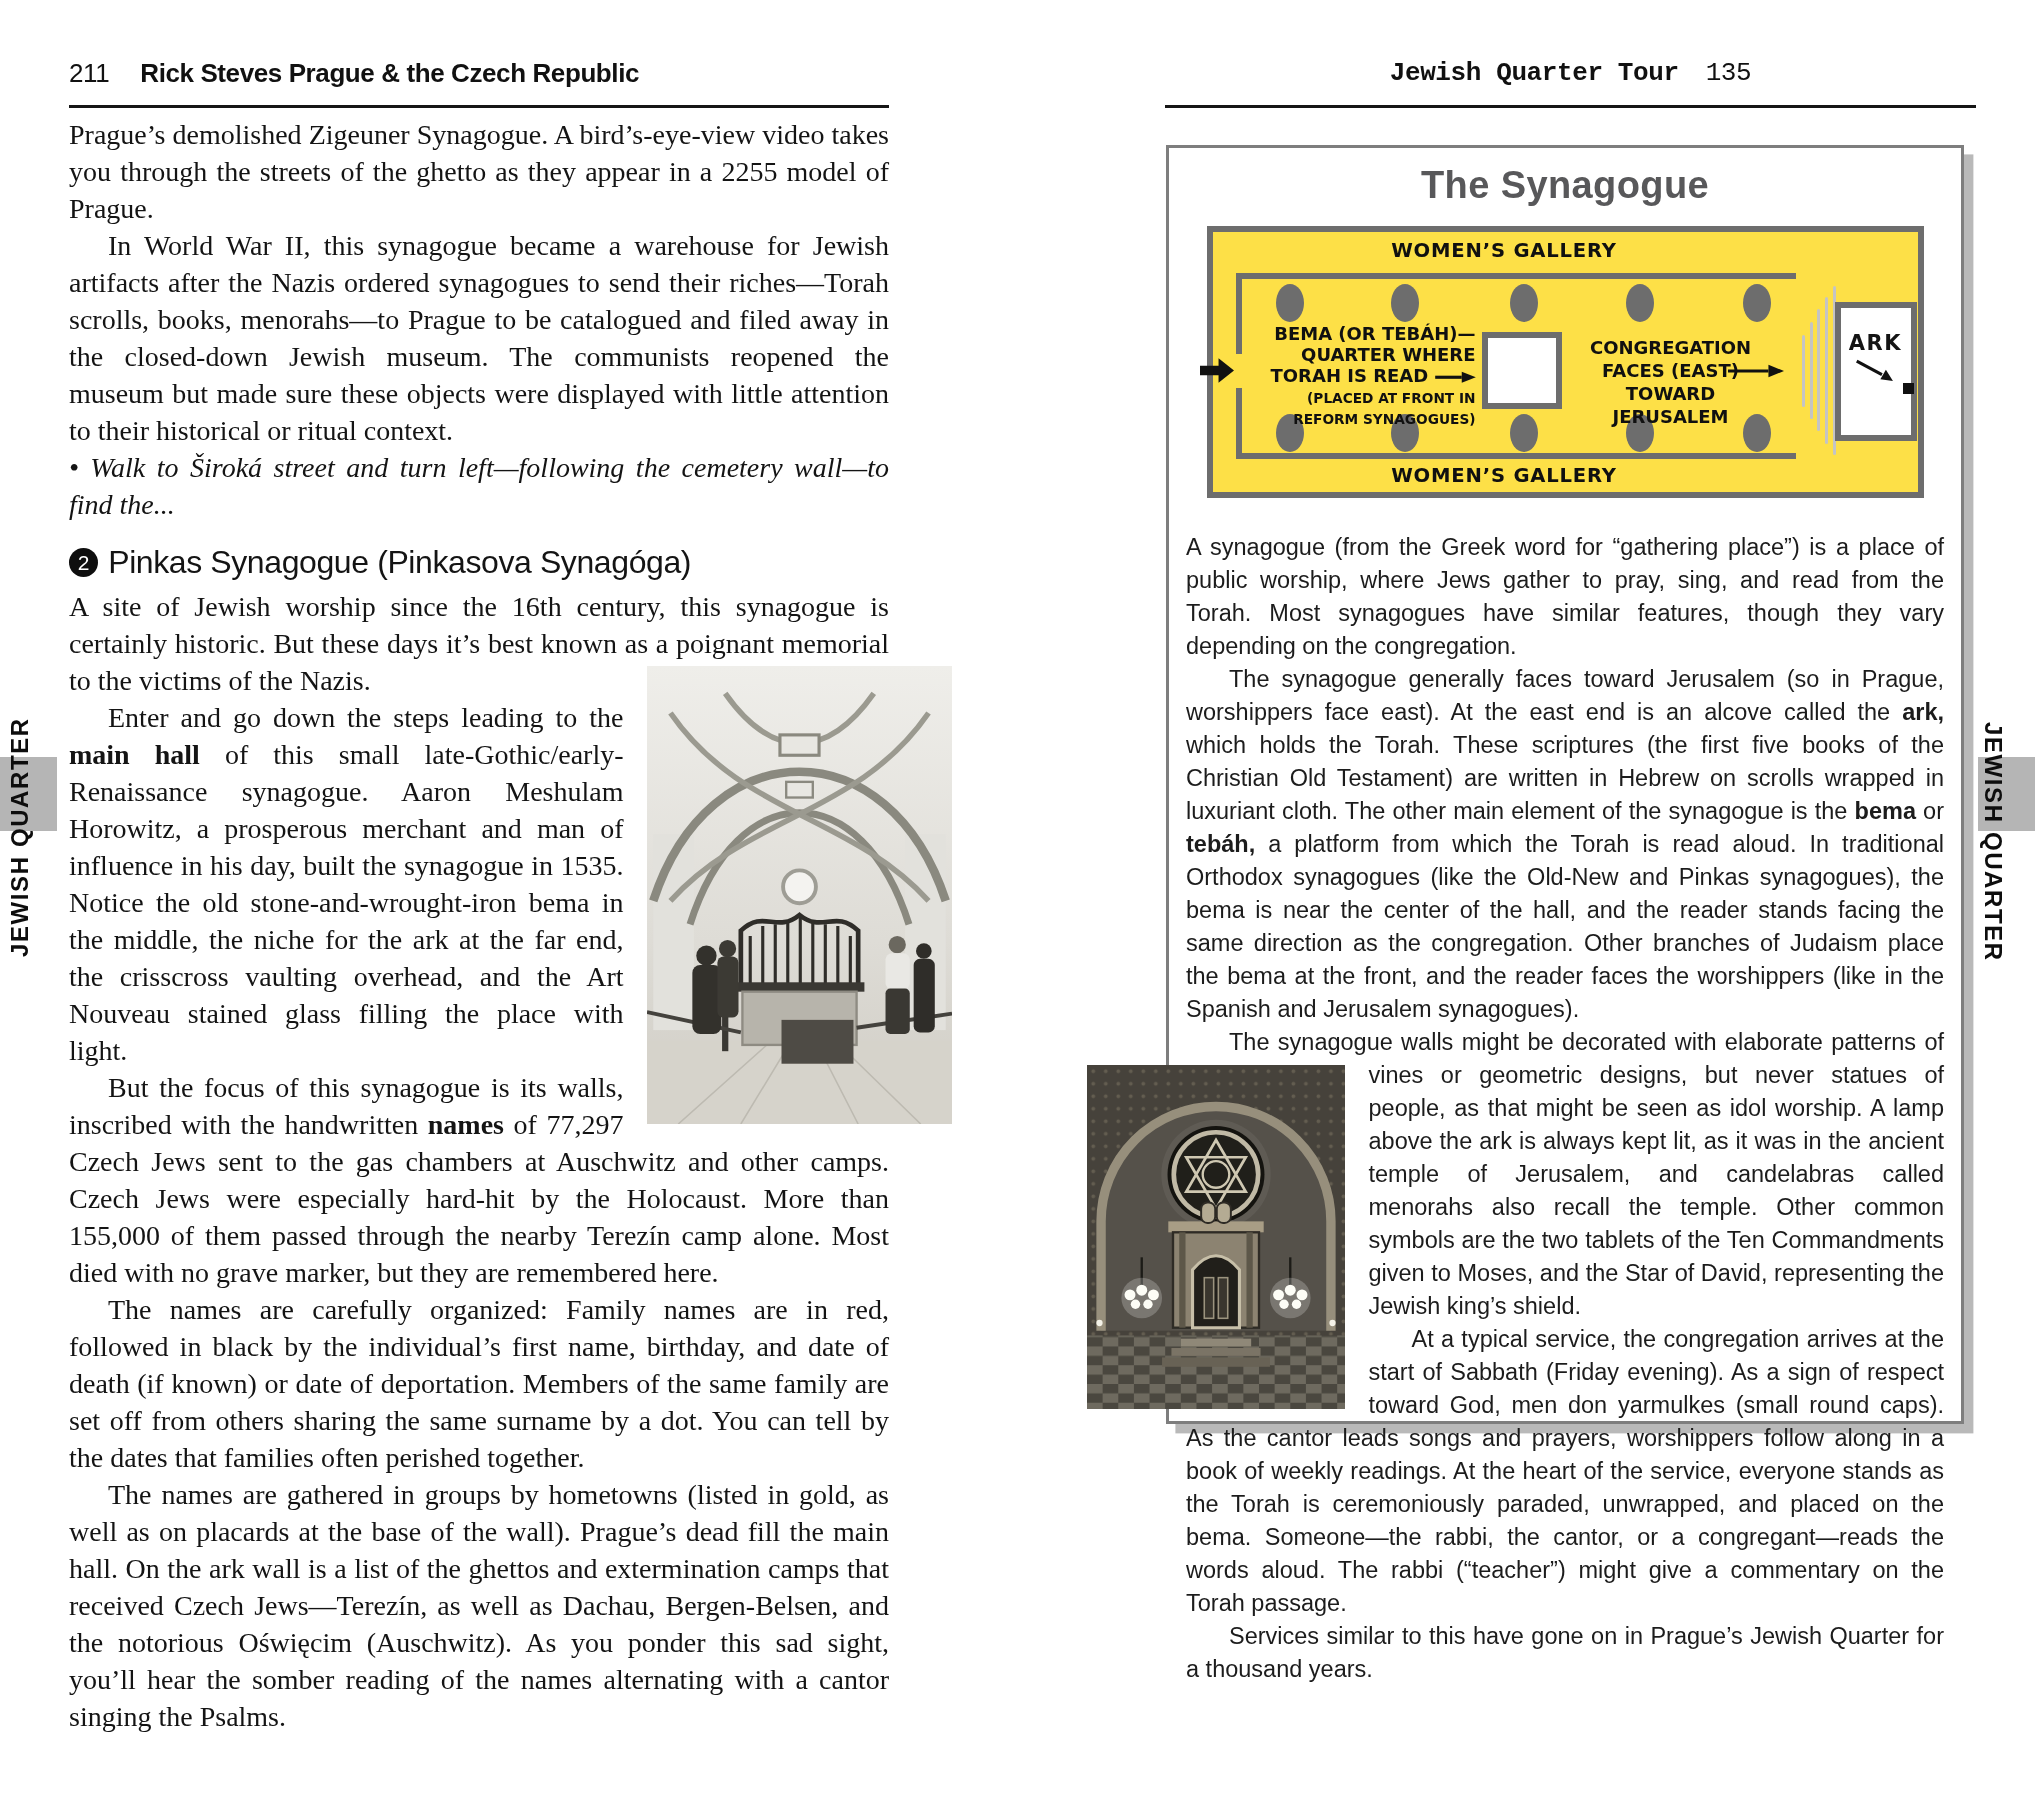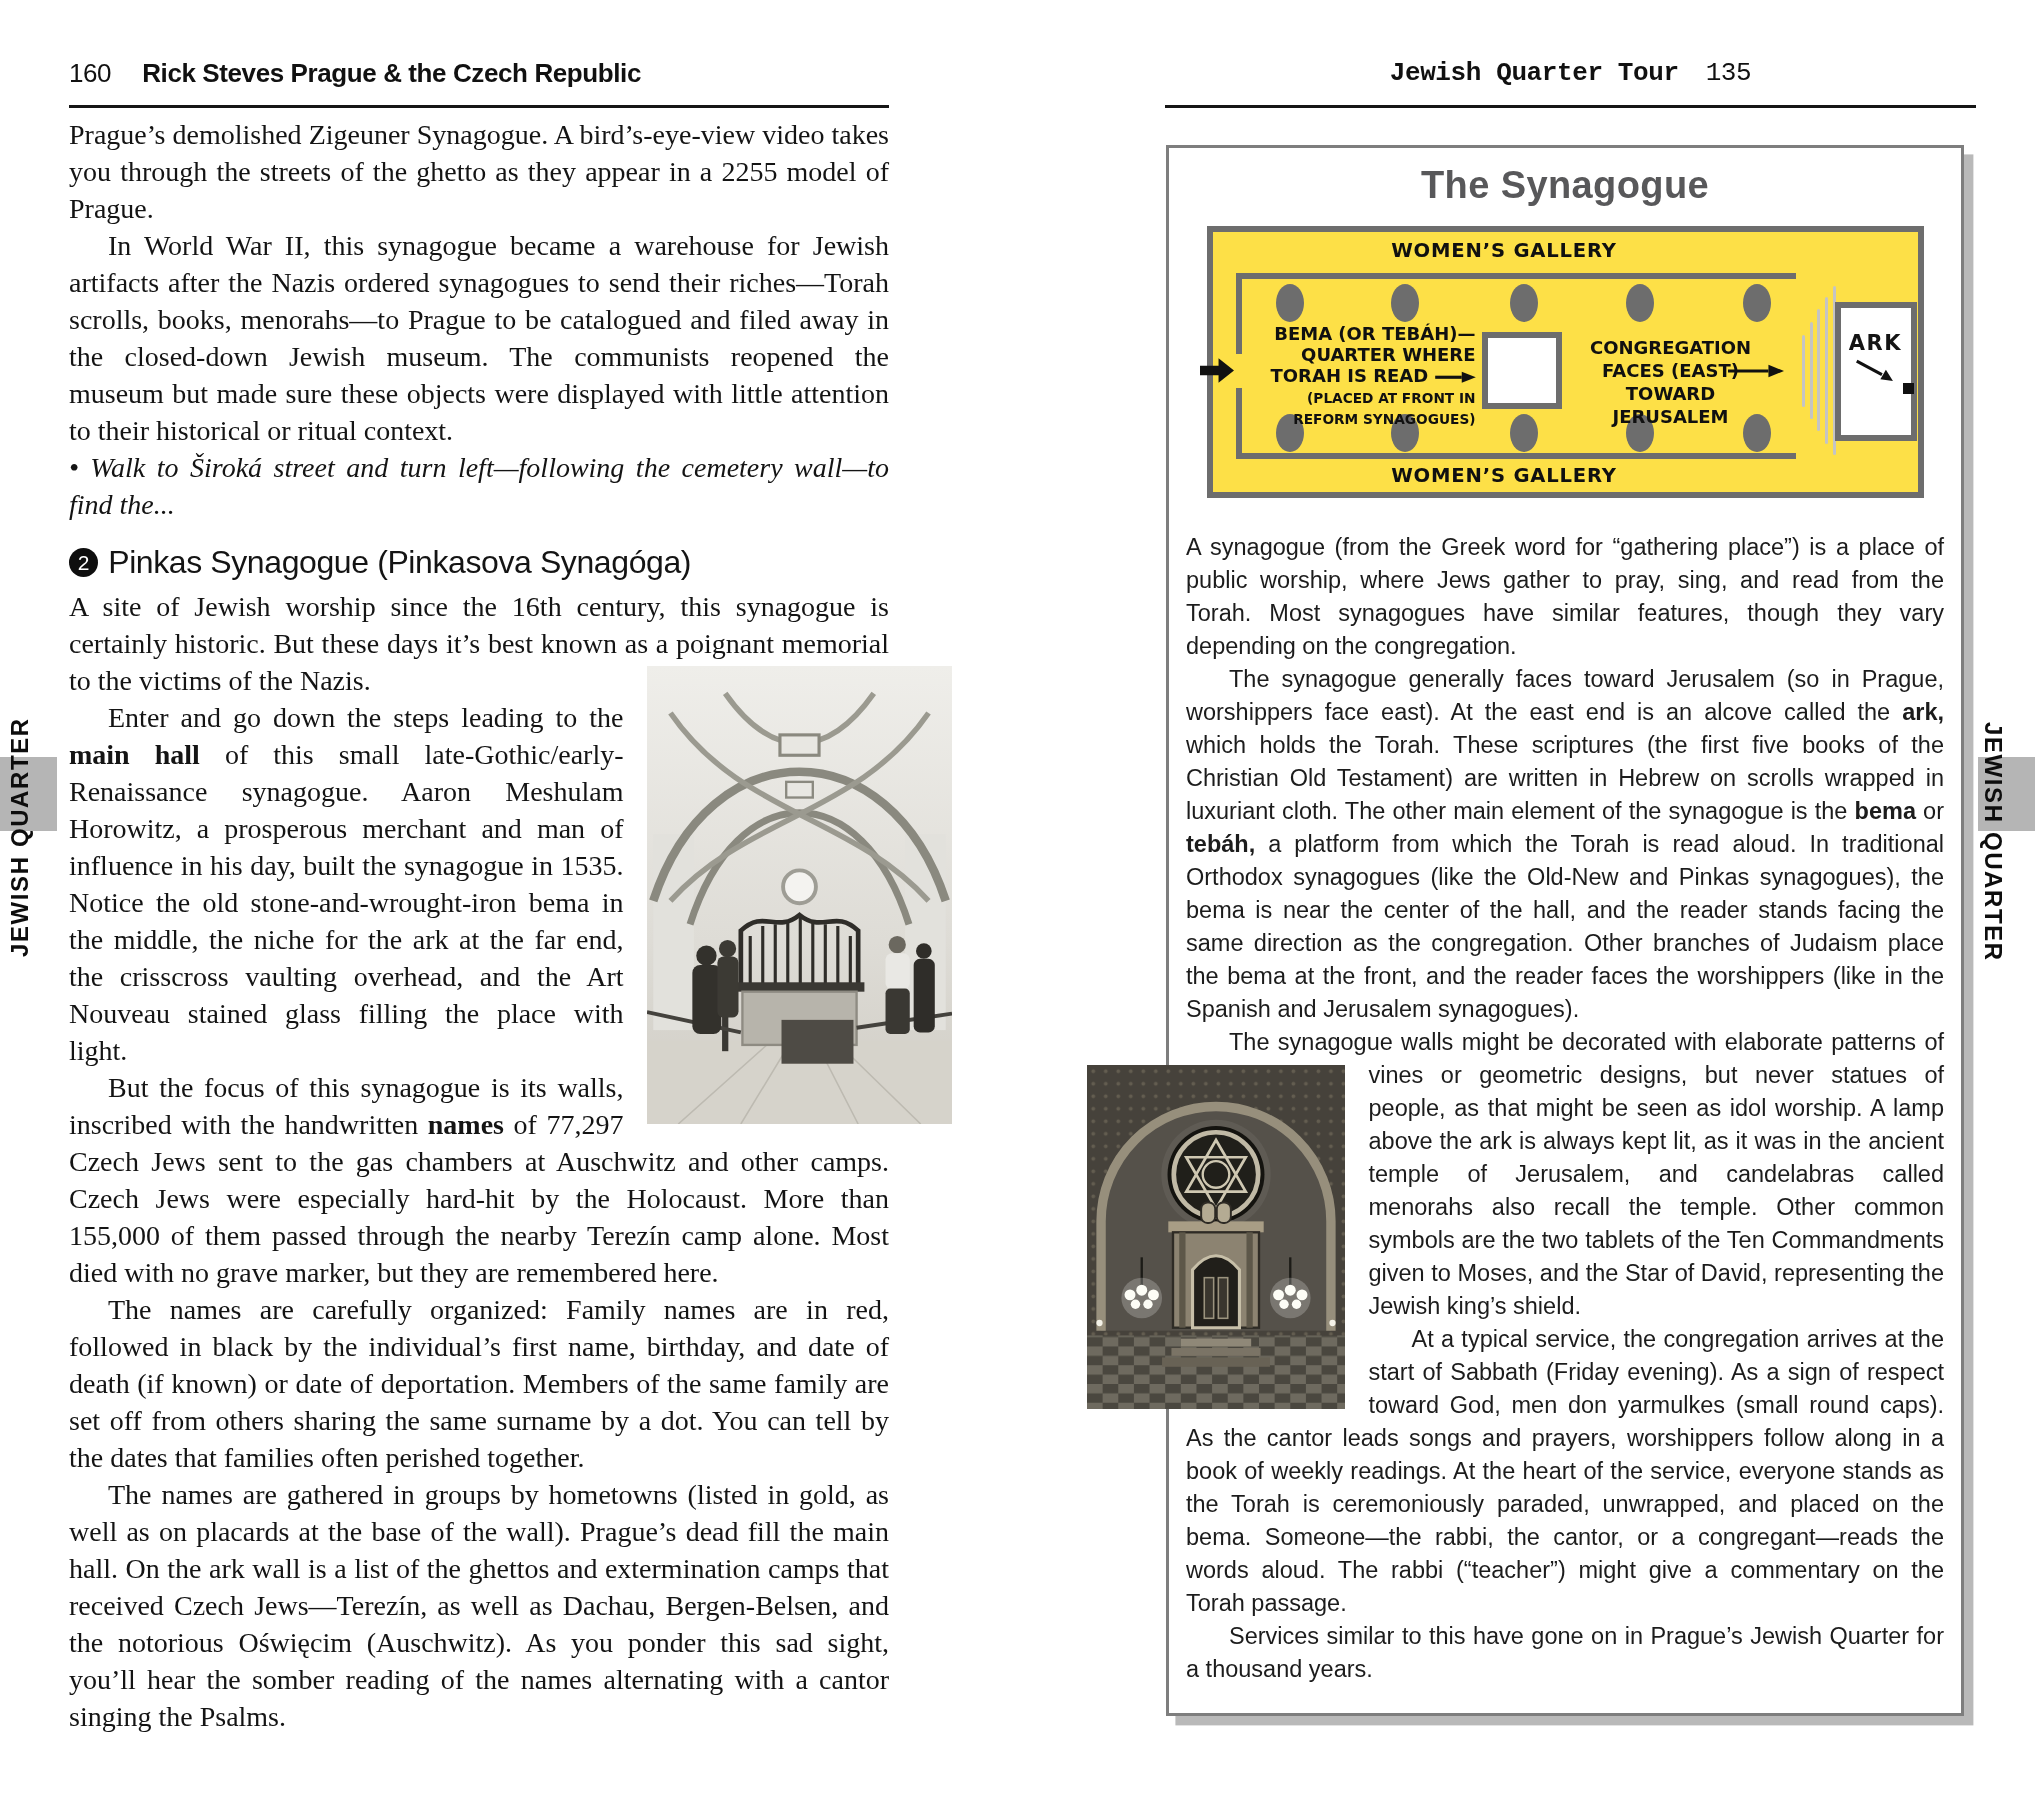--- a/index.html
+++ b/index.html
@@ -32,21 +32,21 @@
               text-align:left; line-height:38px; }
   .sec-marker { display:inline-block; width:29px; height:29px; border-radius:50%;
                 background:#0e0e0e; color:#fff; font-size:21px; line-height:29px;
                 text-align:center; margin-right:10.2px; vertical-align:3.1px;
                 font-family:"Liberation Sans", sans-serif; }
   .photo-right { float:right; width:305px; height:458px;
                  margin:4.7px -63px 11px 23.5px; }
   .photo-right svg, .photo-left svg { display:block; width:100%; height:100%; }
 
   
-  .sidebar { position:absolute; left:1166px; top:145px; width:798px; height:1571px;
+  .sidebar { position:absolute; left:1166px; top:145px; width:798px; height:1279px;
              box-sizing:border-box; border:3.9px solid #7e7e7e; background:#fff;
              box-shadow:9.4px 9.4px 0 0 #b9b9b9; padding:12.5px 17px 0 17px; }
   .sb-title { font-family:"Liberation Sans", sans-serif; font-weight:700;
               font-size:38px; color:#58585a; text-align:center;
               letter-spacing:0.4px; margin:3.1px 0 19px 0; }
   .sb-body { font-family:"Liberation Sans", sans-serif; font-size:23.5px;
              line-height:33px; text-align:justify; color:#1c1c1c; }
   .sb-body p { margin:0; }
   .sb-ind { text-indent:43px; }
   .photo-left { float:left; width:258px; height:344px; margin:6.3px 23.5px 6.3px -99px; }
@@ -89,21 +89,21 @@
   .tab-text { position:absolute; font-family:"Liberation Sans", sans-serif;
               font-weight:700; font-size:24px; letter-spacing:1.6px; color:#0d0d0d;
               white-space:nowrap; }
   .tab-text-l { writing-mode:vertical-rl; transform:rotate(180deg);
                 left:6.3px; top:722px; height:235px; }
   .tab-text-r { writing-mode:vertical-rl; left:1979px; top:722px; height:235px; }
 </style>
 </head>
 <body>
 
-<div class="hdr hdr-left"><span class="pgnum">160</span><span>Rick Steves Prague &amp; the Czech Republic</span></div>
+<div class="hdr hdr-left"><span class="pgnum">211</span><span>Rick Steves Prague &amp; the Czech Republic</span></div>
 <div class="rule rule-l"></div>
 
 <div class="hdr hdr-right"><span>Jewish Quarter Tour</span><span class="pgnum">135</span></div>
 <div class="rule rule-r"></div>
 
 <div class="left-col">
   <p>Prague’s demolished Zigeuner Synagogue. A bird’s-eye-view video takes you through the streets of the ghetto as they appear in a 2255 model of Prague.</p>
   <p class="ind">In World War II, this synagogue became a warehouse for Jewish artifacts after the Nazis ordered synagogues to send their riches—Torah scrolls, books, menorahs—to Prague to be catalogued and filed away in the closed-down Jewish museum. The communists reopened the museum but made sure these objects were displayed with little attention to their historical or ritual context.</p>
   <p class="walk">• Walk to Široká street and turn left—following the cemetery wall—to find the...</p>
 

